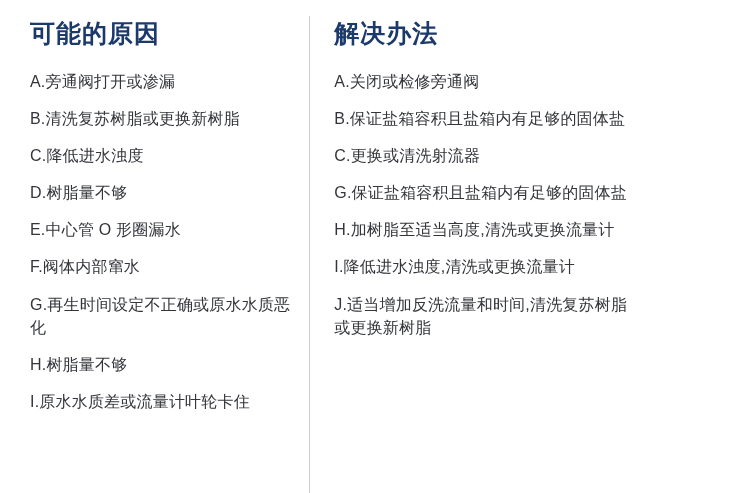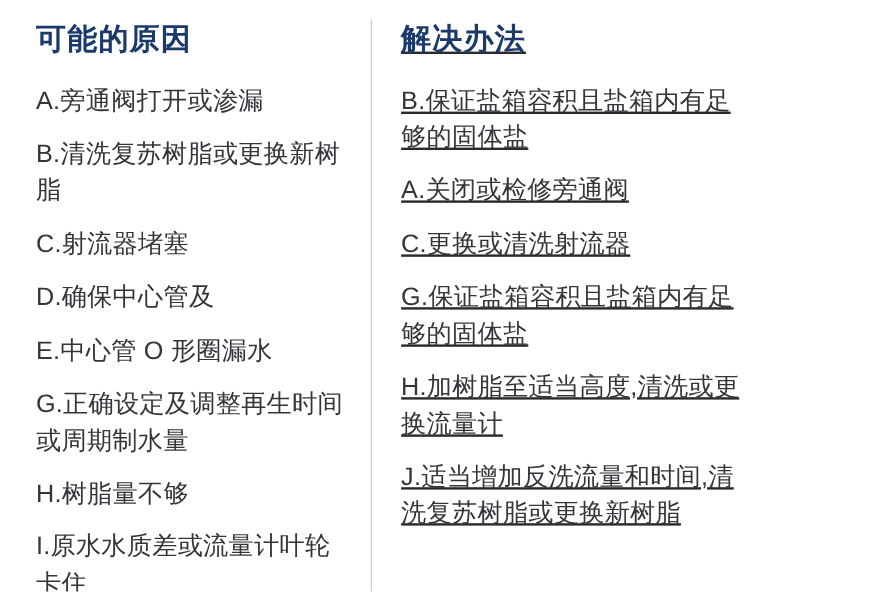--- a/index.html
+++ b/index.html
@@ -34,40 +34,39 @@
   .divider {
     width: 1px;
     background: #c9ccd2;
     margin: 2px 0 0 0;
     align-self: stretch;
     flex: 0 0 1px;
   }
   .col-right {
     flex: 1 1 auto;
     padding-left: 22px;
-    text-decoration: underline;
   }
   .col-title {
     font-size: 25px;
     font-weight: bold;
     color: #1b3a6b;
     letter-spacing: 1px;
     margin: 6px 0 22px 12px;
     line-height: 1.1;
   }
   .col-right .col-title {
     margin-left: 2px;
   }
   .item-list {
     margin: 0;
     padding: 0;
     list-style: none;
   }
   .item {
-    font-size: 21px;
+    font-size: 16px;
     line-height: 1.45;
     color: #33353a;
     margin: 0 0 14px 0;
     letter-spacing: 0.2px;
   }
   .col-left .item {
     margin-left: 12px;
     max-width: 300px;
   }
   .col-right .item {
@@ -78,36 +77,38 @@
 </head>
 <body>
 
 <div class="page">
 
   <div class="column col-left">
     <div class="col-title">可能的原因</div>
     <ul class="item-list">
       <li class="item">A.旁通阀打开或渗漏</li>
       <li class="item">B.清洗复苏树脂或更换新树脂</li>
-      <li class="item">C.射流器堵塞</li>
-      <li class="item">D.确保中心管及</li>
+      <li class="item">C.降低进水浊度</li>
+      <li class="item">D.树脂量不够</li>
       <li class="item">E.中心管 O 形圈漏水</li>
-      <li class="item">G.正确设定及调整再生时间或周期制水量</li>
+      <li class="item">F.阀体内部窜水</li>
+      <li class="item">G.再生时间设定不正确或原水水质恶化</li>
       <li class="item">H.树脂量不够</li>
       <li class="item">I.原水水质差或流量计叶轮卡住</li>
     </ul>
   </div>
 
   <div class="divider"></div>
 
   <div class="column col-right">
     <div class="col-title">解决办法</div>
     <ul class="item-list">
+      <li class="item">A.关闭或检修旁通阀</li>
       <li class="item">B.保证盐箱容积且盐箱内有足够的固体盐</li>
-      <li class="item">A.关闭或检修旁通阀</li>
       <li class="item">C.更换或清洗射流器</li>
       <li class="item">G.保证盐箱容积且盐箱内有足够的固体盐</li>
       <li class="item">H.加树脂至适当高度,清洗或更换流量计</li>
+      <li class="item">I.降低进水浊度,清洗或更换流量计</li>
       <li class="item">J.适当增加反洗流量和时间,清洗复苏树脂或更换新树脂</li>
     </ul>
   </div>
 
 </div>
 
 </body></html>

